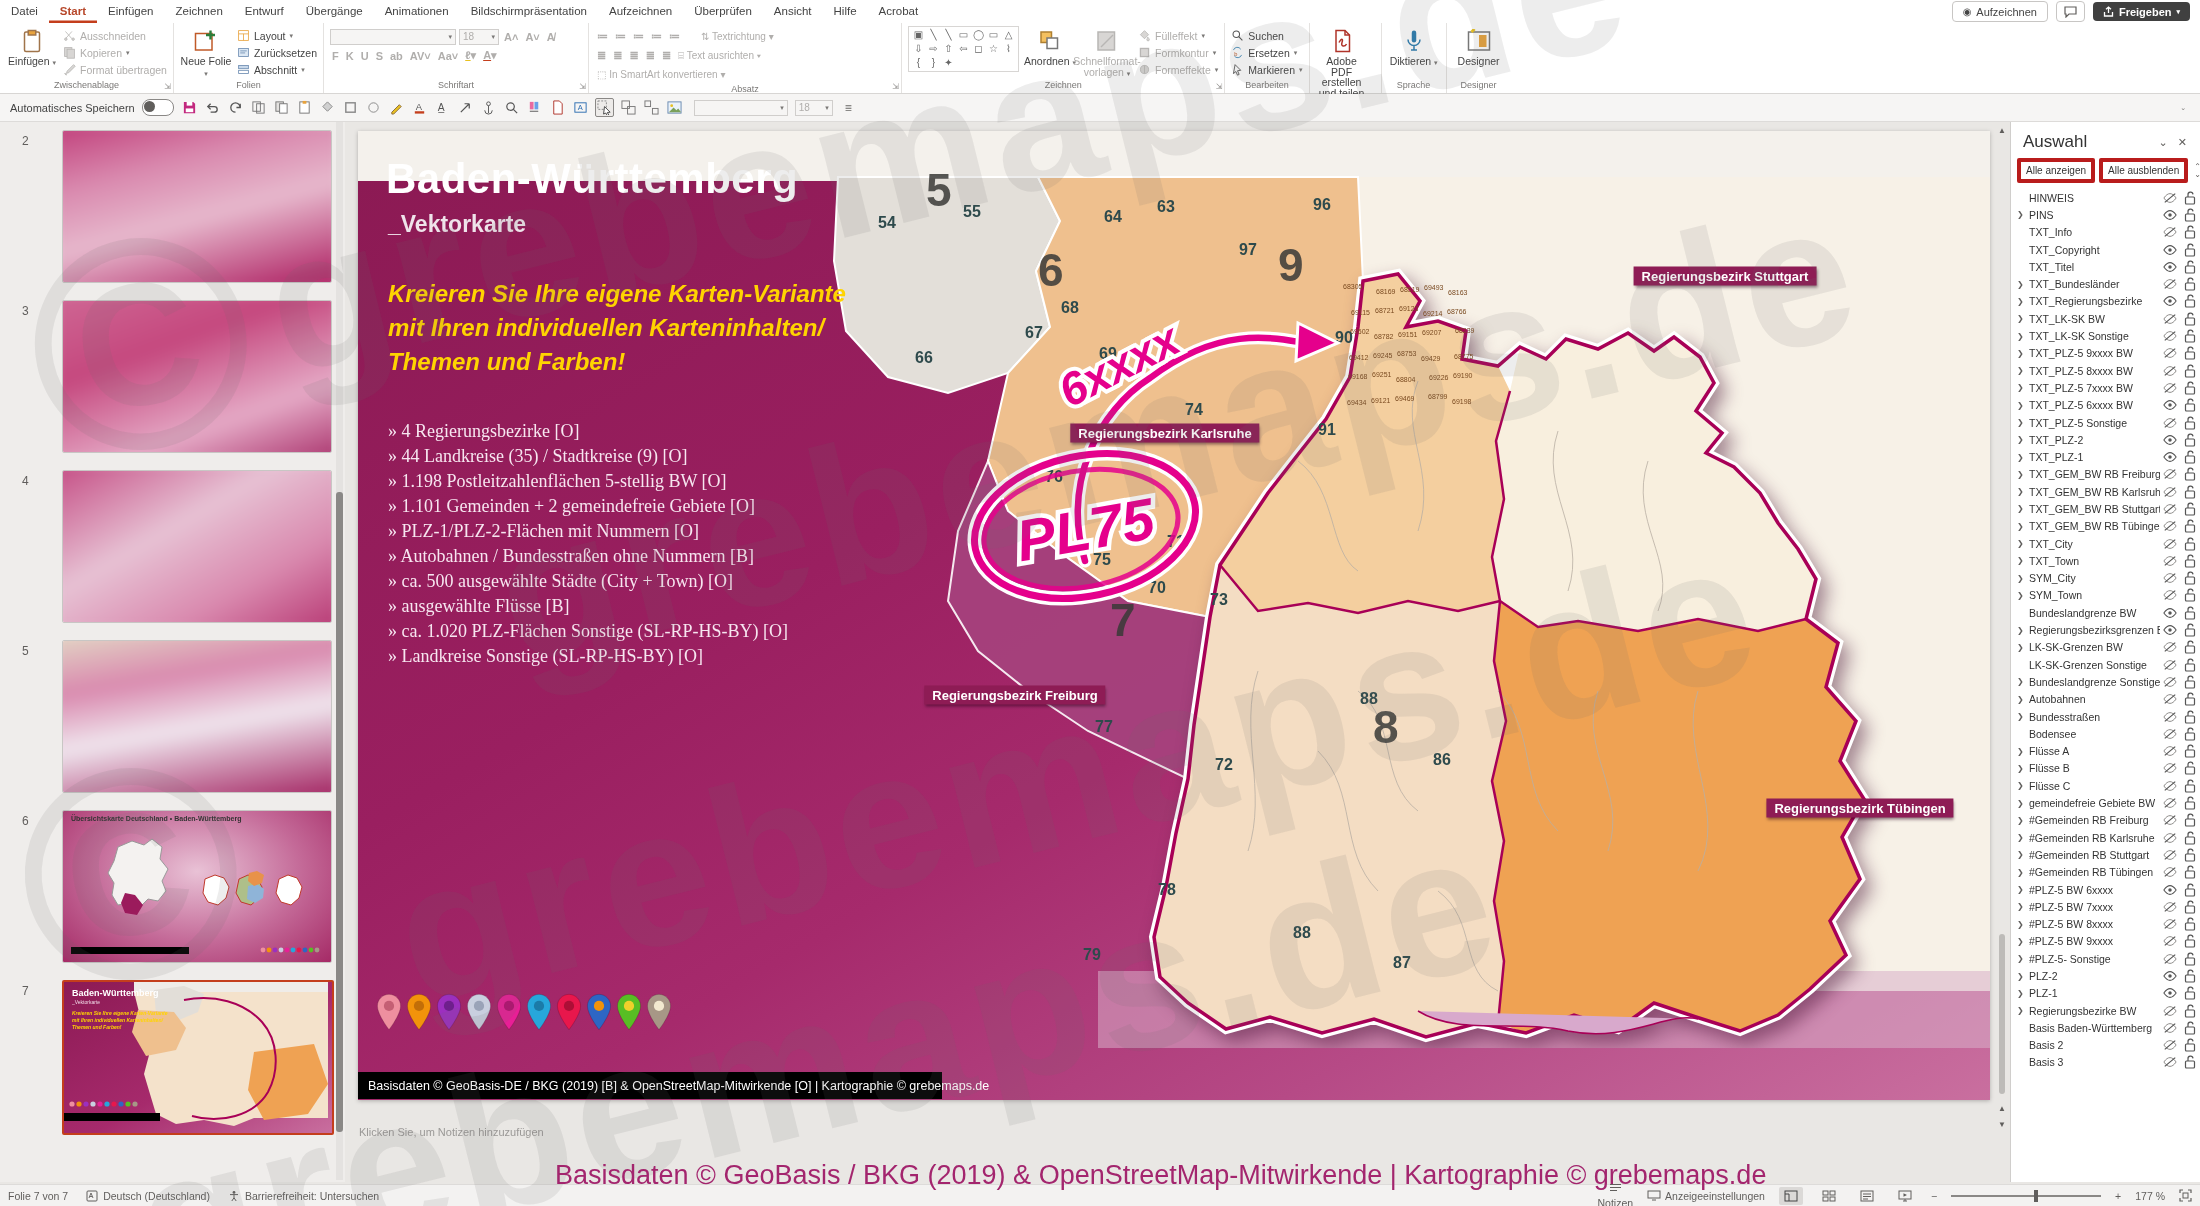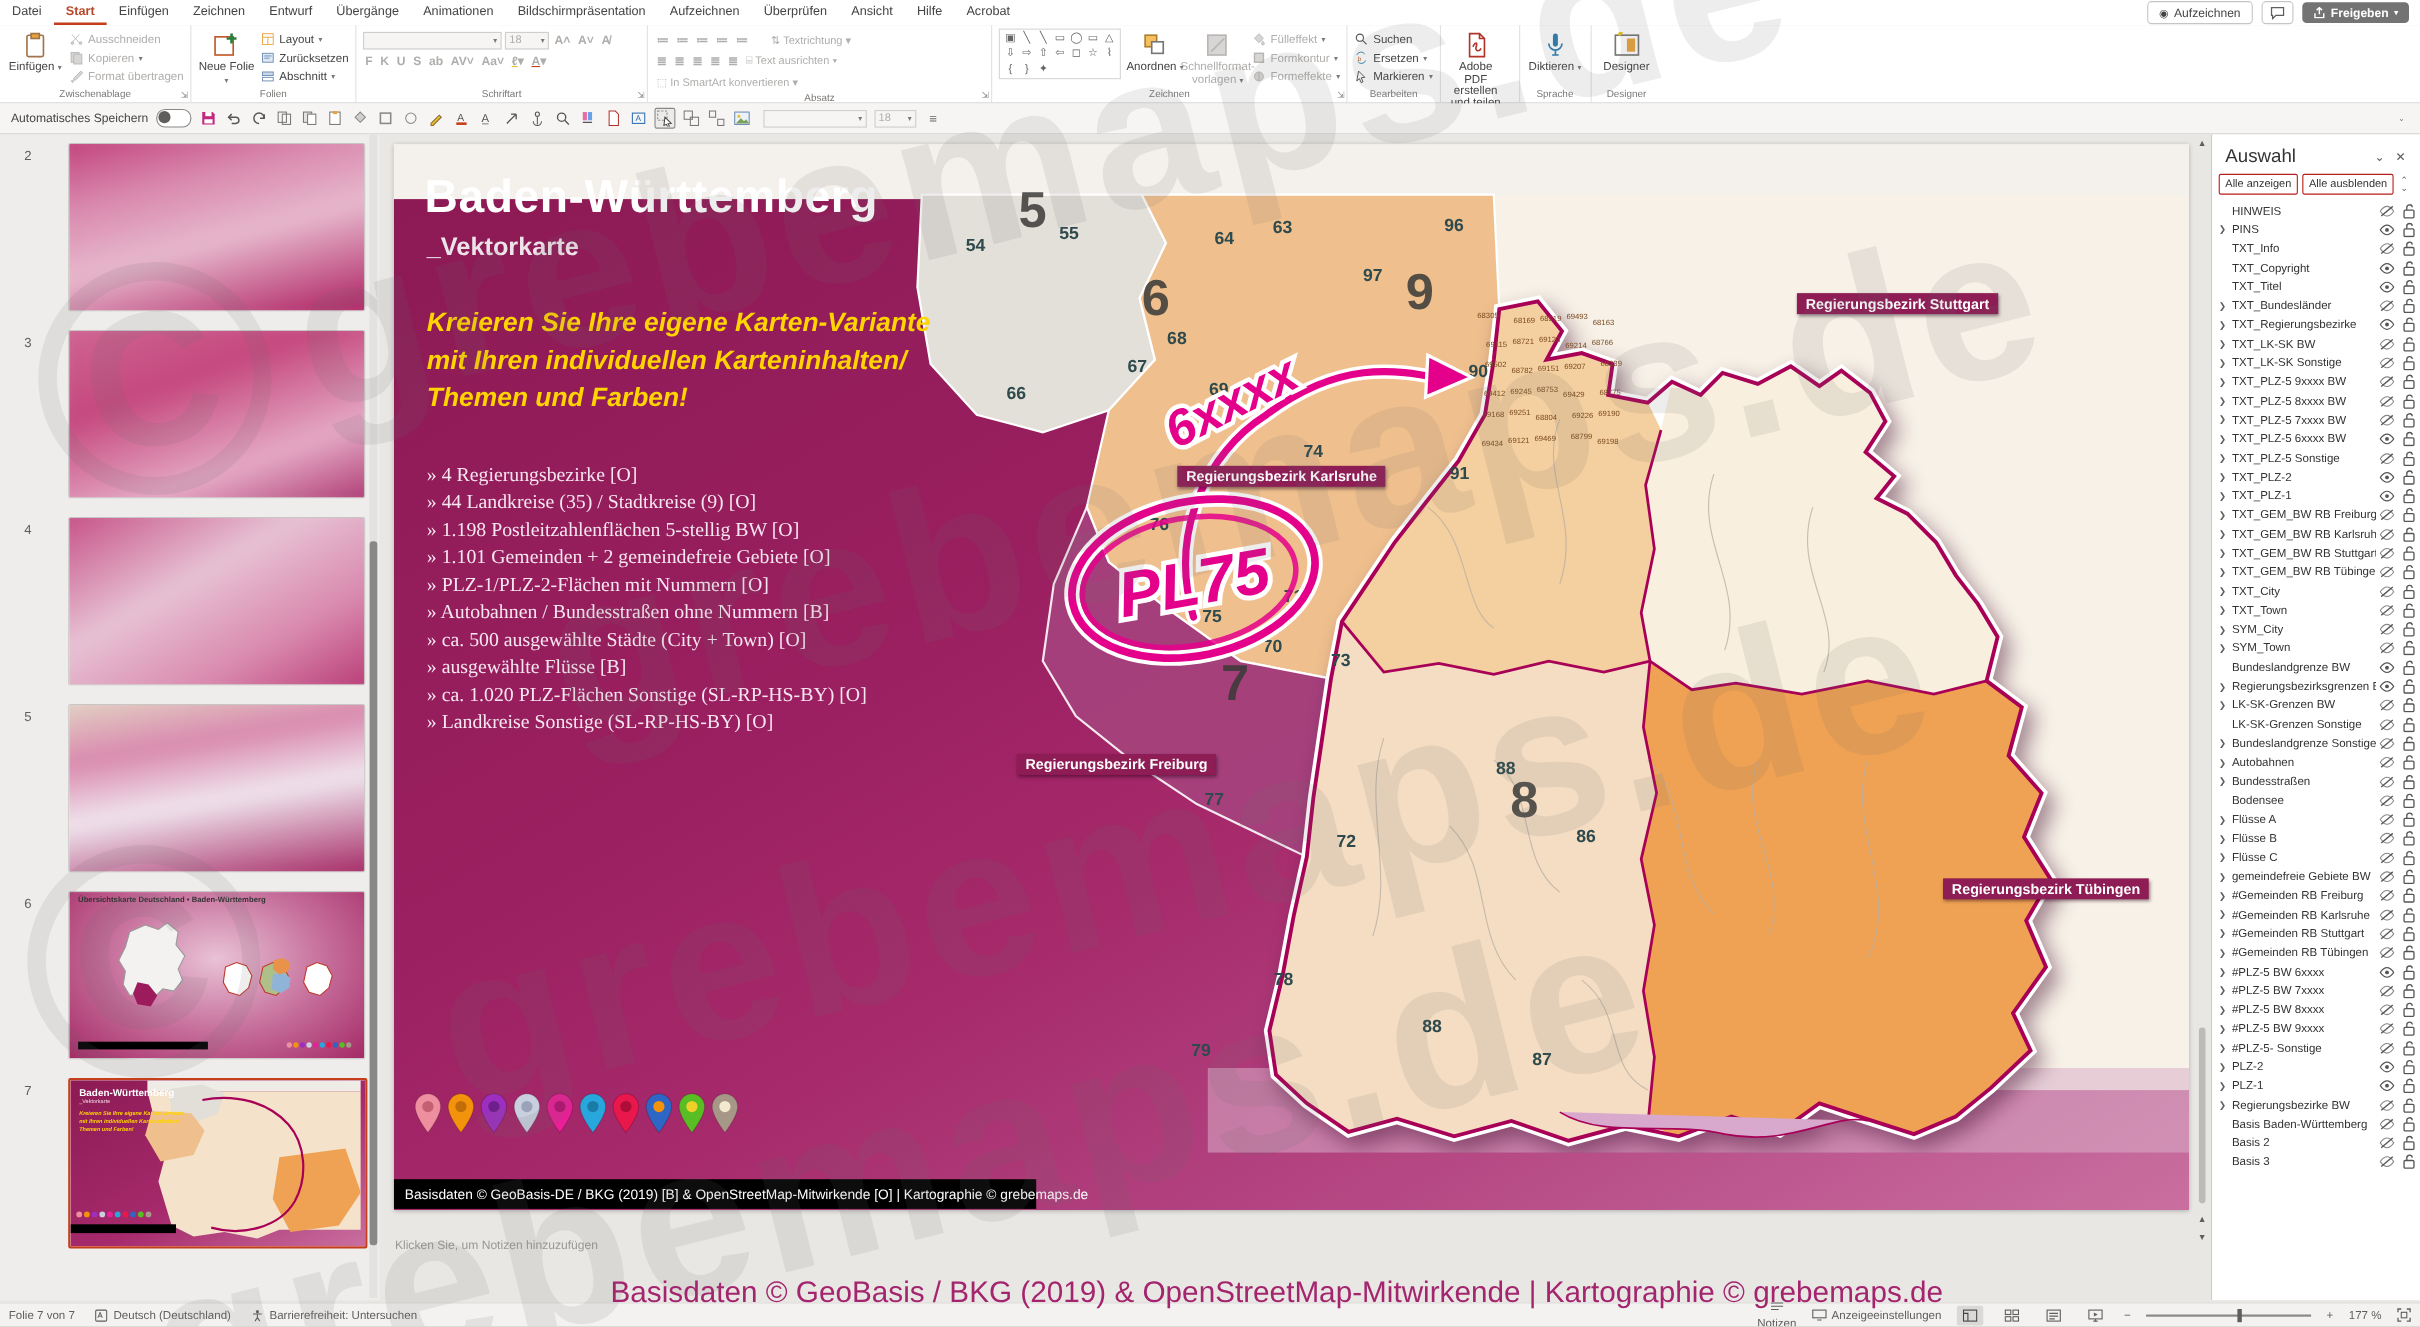--- a/index.html
+++ b/index.html
@@ -7,21 +7,21 @@
        font-family:"Liberation Sans",sans-serif;background:#E9E7E4;color:#444;
        -webkit-font-smoothing:antialiased;}
   
   #tabs-row{position:absolute;left:0;top:0;width:2200px;height:23px;background:#fff;
             display:flex;align-items:center;font-size:11.5px;color:#444;z-index:5;}
   .tab{padding:0 11px;height:23px;line-height:23px;cursor:default;white-space:nowrap;}
   .tab.active{color:#B7472A;font-weight:bold;box-shadow:inset 0 -2.5px 0 #C43E1C;}
   #tabs-right{margin-left:auto;display:flex;align-items:center;gap:8px;padding-right:10px;}
   .pill-btn{border:1px solid #c8c6c4;border-radius:4px;height:19px;display:flex;align-items:center;
             gap:5px;padding:0 10px;font-size:11px;background:#fff;}
-  .share-btn{background:#737373;color:#fff;border:none;border-radius:4px;height:19px;
+  .share-btn{background:#404040;color:#fff;border:none;border-radius:4px;height:19px;
              display:flex;align-items:center;gap:5px;padding:0 10px;font-size:11px;font-weight:bold;}
   
   #ribbon{position:absolute;left:0;top:23px;width:2200px;height:70px;background:#fff;
           border-bottom:1px solid #d8d6d4;display:flex;align-items:stretch;z-index:5;font-size:10.5px;}
   .rgroup{display:flex;flex-direction:column;padding:3px 6px 1px 6px;position:relative;}
   .rgroup + .rgroup{border-left:1px solid #e4e2e0;}
   .rgroup-body{flex:1;display:flex;align-items:flex-start;gap:5px;}
   .rgroup-label{font-size:9px;color:#7a7876;text-align:center;height:13px;line-height:13px;white-space:nowrap;}
   .dlg{position:absolute;right:2px;bottom:2px;font-size:8px;color:#8a8886;}
   .bigbtn{display:flex;flex-direction:column;align-items:center;justify-content:flex-start;
@@ -80,21 +80,21 @@
   #main-vscroll{position:absolute;right:3px;top:4px;width:10px;height:1010px;}
   #main-vscroll .arrow{position:absolute;left:0;width:10px;font-size:8px;color:#605e5c;text-align:center;}
   #main-vscroll .mth{position:absolute;left:2px;width:6px;top:808px;height:160px;background:#bdbbb8;border-radius:3px;}
   
   #panel{position:absolute;left:2010px;top:122px;width:190px;height:1060px;background:#fff;
          border-left:1px solid #d0cecc;z-index:4;box-sizing:border-box;}
   #panel-header{display:flex;align-items:center;padding:10px 8px 4px 12px;}
   #panel-title{font-size:17px;color:#333;flex:1;}
   .phicon{color:#605e5c;font-size:11px;padding:0 5px;}
   #panel-btns{display:flex;align-items:center;gap:4px;padding:2px 4px 6px 6px;}
-  .pbtn{border:1px solid #b91c1c;border-radius:2px;background:#fff;font-size:10px;color:#333;
+  .pbtn{border:4px solid #b91c1c;border-radius:2px;background:#fff;font-size:10px;color:#333;
         padding:3px 5px;white-space:nowrap;}
   .updown{display:flex;flex-direction:column;font-size:8px;color:#605e5c;line-height:8px;margin-left:2px;}
   #sel-list{position:relative;font-size:10.5px;color:#333;}
   .sel-row{display:flex;align-items:center;height:17.3px;padding-left:6px;}
   .sel-exp{width:12px;font-size:8px;color:#605e5c;flex:0 0 12px;}
   .sel-name{flex:1;white-space:nowrap;overflow:hidden;}
   .sel-eye,.sel-lock{flex:0 0 20px;display:flex;justify-content:center;}
   
   #statusbar{position:absolute;left:0;top:1184px;width:2200px;height:22px;background:#F3F2F1;
              border-top:1px solid #dddbd9;display:flex;align-items:center;font-size:10.5px;

